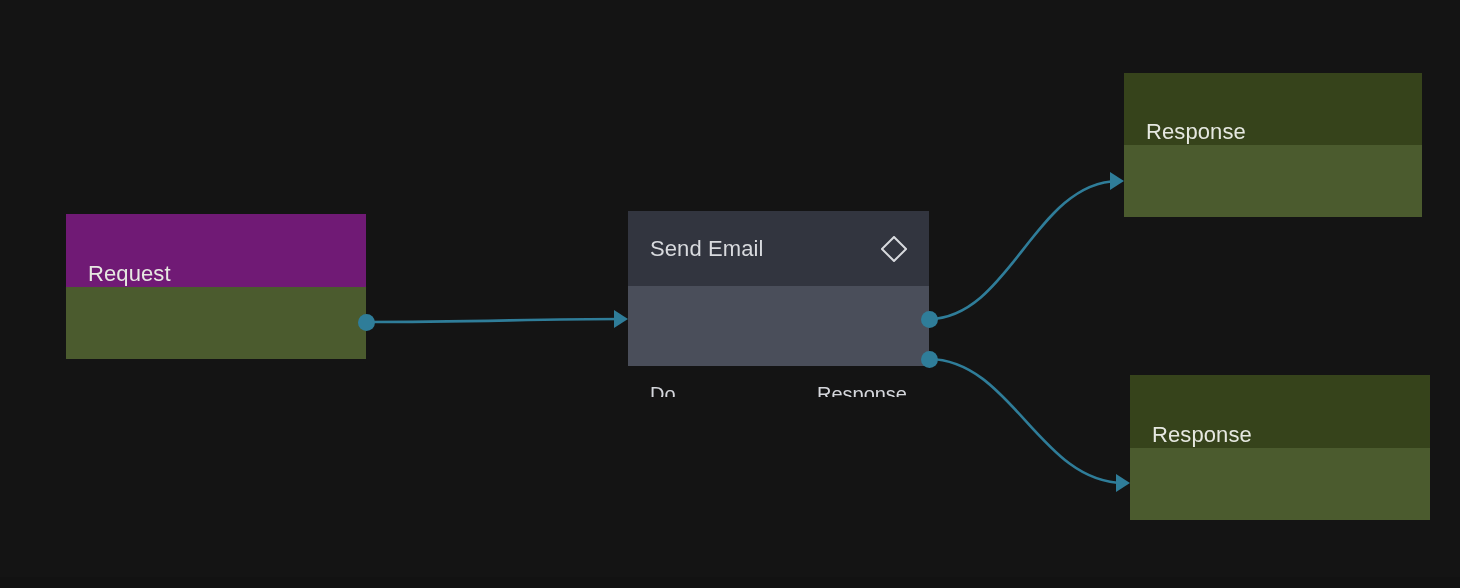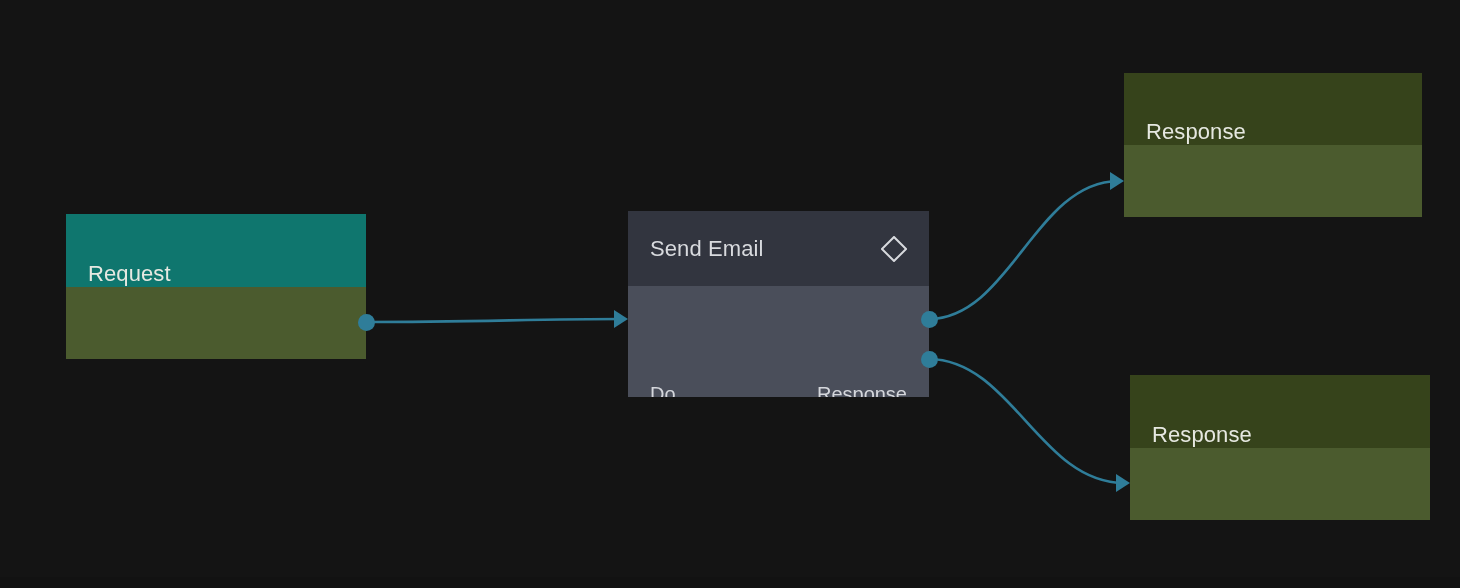--- a/index.html
+++ b/index.html
@@ -123,38 +123,38 @@
 
   <svg id="edge-layer" width="1460" height="588" viewBox="0 0 1460 588" fill="none">
     <g id="edge-paths">
         <path d="M 366,322 C 470,322 540,319 622,319" stroke="#2f7d99" stroke-width="2.6" fill="none" stroke-linecap="round"></path>
         <path d="M 929,319 C 1010,318 1035,182 1118,181" stroke="#2f7d99" stroke-width="2.6" fill="none" stroke-linecap="round"></path>
         <path d="M 929,359 C 1012,360 1040,483 1124,483" stroke="#2f7d99" stroke-width="2.6" fill="none" stroke-linecap="round"></path>
       </g>
   </svg>
 
   <div class="node green" id="node-request" style="left: 66px; top: 214px; width: 300px; height: 145px;">
-    <div class="node-header" style="height: 73px; background: #0f766e;">
+    <div class="node-header" style="height: 73px; background: #701a75;">
       <span class="title">Request</span>
     </div>
     <div class="node-body" style="height: 72px; background: rgb(75, 91, 46);">
       
     </div>
   </div>
 
   <div class="node slate" id="node-send-email" style="left: 628px; top: 211px; width: 301px; height: 186px;">
     <div class="node-header" style="height: 75px; background: rgb(50, 53, 63);">
       <span class="title">Send Email</span>
       <span>
         <svg class="diamond-icon" viewBox="0 0 26 26" fill="none">
           <rect x="4.5" y="4.5" width="17" height="17" transform="rotate(45 13 13)" stroke="#d8dade" stroke-width="2" fill="none"></rect>
         </svg>
       </span>
     </div>
-    <div class="node-body" style="height: 111px; background: rgb(74, 78, 90);">
+    <div class="node-body" style="height: 80px; background: rgb(74, 78, 90);">
       <div class="port-row in" style="position:absolute; left:0; top:88px; width:100%;">
         <span>Do</span>
       </div>
       <div class="port-row out" style="position:absolute; left:0; top:88px; width:100%;">
         <span>Response</span>
       </div>
 
     </div>
   </div>
 

